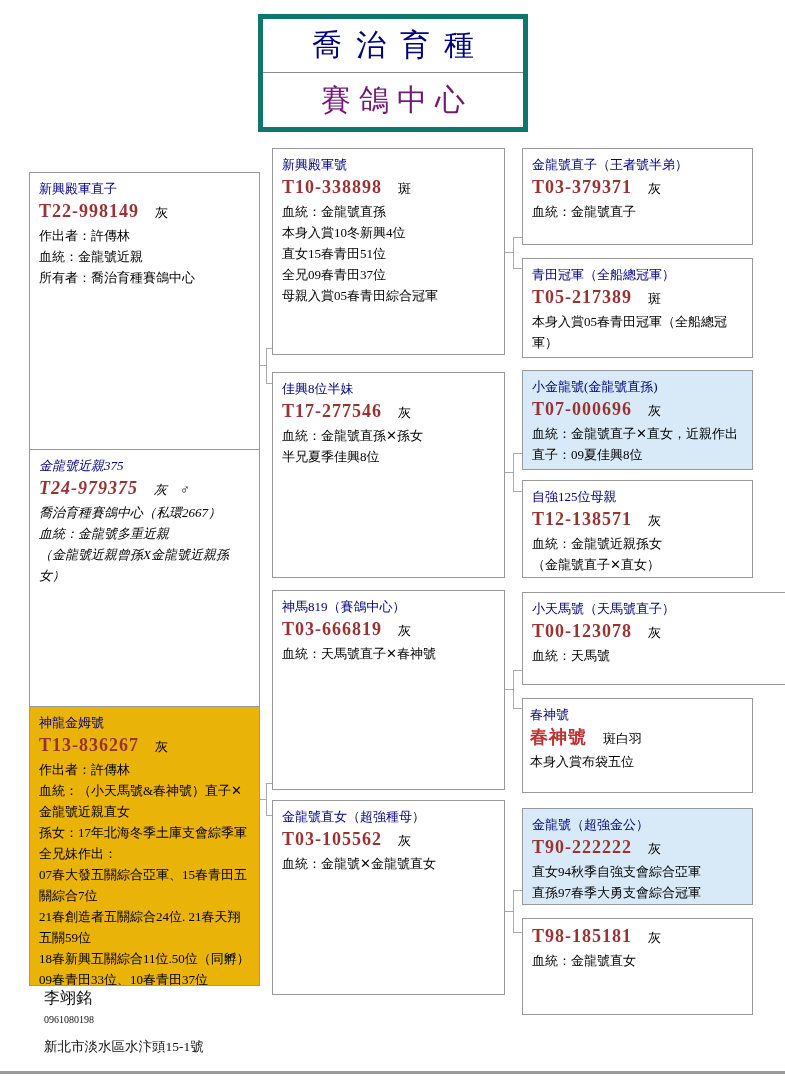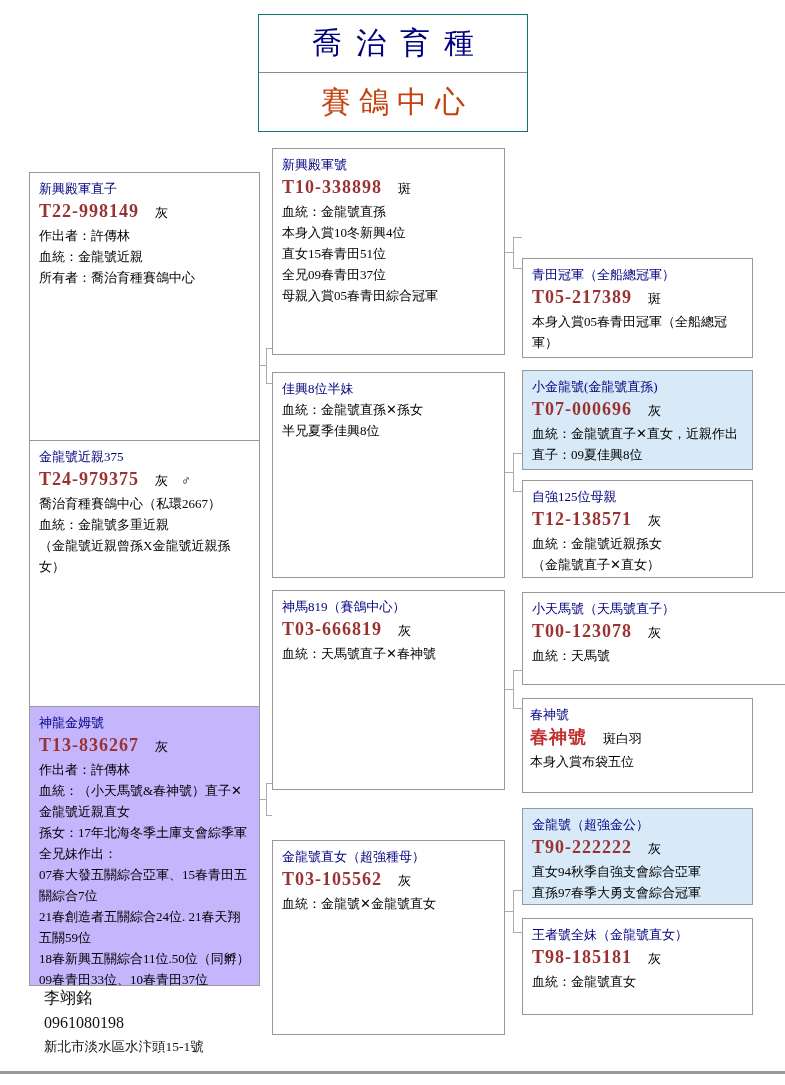--- a/index.html
+++ b/index.html
@@ -1,41 +1,41 @@
 <!DOCTYPE html>
 <html><head>
 <meta charset="utf-8">
 <style>
   html,body{margin:0;padding:0;background:#fff;}
   .page{position:relative;width:785px;height:1085px;background:#ffffff;
         font-family:"Liberation Serif","DejaVu Serif",serif;color:#000;}
   
   .titlebox{position:absolute;left:258px;top:14px;width:270px;height:118px;
-            border:1px solid #0f766e;box-sizing:border-box;background:#fff;}
+            border:5px solid #0f766e;box-sizing:border-box;background:#fff;}
   .tb-cell{height:50%;display:flex;align-items:center;justify-content:center;
            font-size:30px;letter-spacing:14px;padding-left:14px;box-sizing:border-box;}
   .tb-top{border-bottom:1px solid #8a8a8a;color:#000080;}
-  .tb-bottom{color:#c2410c;letter-spacing:8px;padding-left:8px;}
+  .tb-bottom{color:#701a75;letter-spacing:8px;padding-left:8px;}
   
   .pbox{position:absolute;border:1px solid #999;background:#fff;box-sizing:border-box;
         padding:5px 8px 0 9px;overflow:hidden;font-size:13px;line-height:21px;}
-  .pbox.pink{background:#c4b5fd;}
+  .pbox.pink{background:#eab308;}
   .pbox.blue{background:#D8EAF8;}
   .btitle{color:#000080;}
   .ringrow{line-height:24px;white-space:nowrap;}
   .ring{font-weight:bold;font-size:18px;color:#993333;letter-spacing:1px;}
   .ring.bright{color:#C03030;}
   .suffix{margin-left:16px;font-size:13px;color:#000;}
   .blines{white-space:pre-line;}
   
   .conn{position:absolute;background:#aaa;}
   
   .f-line{position:absolute;left:44px;font-size:14px;color:#111;}
   .f-name{top:988px;font-size:16px;}
-  .f-phone{top:1014px;font-size:16px;text-align:center;}
+  .f-phone{top:1014px;font-size:10px;text-align:center;}
   .f-addr{top:1038px;font-size:13.5px;}
   .bottom-rule{position:absolute;left:0;top:1071px;width:785px;height:3px;background:#9a9a9a;}
 </style>
 </head>
 <body>
 
 <div class="page">
 
   <div class="titlebox">
     <div class="tb-cell tb-top">喬治育種</div>
@@ -43,21 +43,21 @@
   </div>
 
   <div class="pbox" style="left:29px;top:172px;width:231px;height:278px;">
     <div class="btitle">新興殿軍直子</div>
     <div class="ringrow"><span class="ring">T22-998149</span><span class="suffix">灰</span></div>
     <div class="blines">作出者：許傳林
 血統：金龍號近親
 所有者：喬治育種賽鴿中心</div>
   </div>
 
-  <div class="pbox" style="left:29px;top:440px;width:231px;height:328px;">
+  <div class="pbox" style="left:29px;top:449px;width:231px;height:328px;font-style:italic;">
     <div class="btitle">金龍號近親375</div>
     <div class="ringrow"><span class="ring">T24-979375</span><span class="suffix">灰　♂</span></div>
     <div class="blines">喬治育種賽鴿中心（私環2667）
 血統：金龍號多重近親
 （金龍號近親曾孫X金龍號近親孫女）</div>
   </div>
 
   <div class="pbox pink" style="left:29px;top:706px;width:231px;height:280px;">
     <div class="btitle">神龍金姆號</div>
     <div class="ringrow"><span class="ring">T13-836267</span><span class="suffix">灰</span></div>
@@ -77,36 +77,42 @@
     <div class="ringrow"><span class="ring">T10-338898</span><span class="suffix">斑</span></div>
     <div class="blines">血統：金龍號直孫
 本身入賞10冬新興4位
 直女15春青田51位
 全兄09春青田37位
 母親入賞05春青田綜合冠軍</div>
   </div>
 
   <div class="pbox" style="left:272px;top:372px;width:233px;height:206px;">
     <div class="btitle">佳興8位半妹</div>
+    <div class="ringrow"><span class="ring">T17-277546</span><span class="suffix">灰</span></div>
     <div class="blines">血統：金龍號直孫✕孫女
 半兄夏季佳興8位</div>
   </div>
 
   <div class="pbox" style="left:272px;top:590px;width:233px;height:200px;">
     <div class="btitle">神馬819（賽鴿中心）</div>
     <div class="ringrow"><span class="ring">T03-666819</span><span class="suffix">灰</span></div>
     <div class="blines">血統：天馬號直子✕春神號</div>
   </div>
 
-  <div class="pbox" style="left:272px;top:800px;width:233px;height:195px;margin-top:40px;">
+  <div class="pbox" style="left:272px;top:800px;width:233px;height:195px;">
     <div class="btitle">金龍號直女（超強種母）</div>
     <div class="ringrow"><span class="ring">T03-105562</span><span class="suffix">灰</span></div>
     <div class="blines">血統：金龍號✕金龍號直女</div>
   </div>
 
+  <div class="pbox" style="left:522px;top:148px;width:231px;height:97px;">
+    <div class="btitle">金龍號直子（王者號半弟）</div>
+    <div class="ringrow"><span class="ring">T03-379371</span><span class="suffix">灰</span></div>
+    <div class="blines">血統：金龍號直子</div>
+  </div>
 
   <div class="pbox" style="left:522px;top:258px;width:231px;height:100px;">
     <div class="btitle">青田冠軍（全船總冠軍）</div>
     <div class="ringrow"><span class="ring">T05-217389</span><span class="suffix">斑</span></div>
     <div class="blines">本身入賞05春青田冠軍（全船總冠軍）</div>
   </div>
 
   <div class="pbox blue" style="left:522px;top:370px;width:231px;height:100px;">
     <div class="btitle">小金龍號(金龍號直孫)</div>
     <div class="ringrow"><span class="ring">T07-000696</span><span class="suffix">灰</span></div>
@@ -137,21 +143,20 @@
 
   <div class="pbox blue" style="left:522px;top:808px;width:231px;height:97px;">
     <div class="btitle">金龍號（超強金公）</div>
     <div class="ringrow"><span class="ring">T90-222222</span><span class="suffix">灰</span></div>
     <div class="blines">直女94秋季自強支會綜合亞軍
 直孫97春季大勇支會綜合冠軍
 孫女97秋季自強支會綜合冠軍</div>
   </div>
 
   <div class="pbox" style="left:522px;top:918px;width:231px;height:97px;">
-    <div class="btitle">王者號全妹（金龍號直女）</div>
     <div class="ringrow"><span class="ring">T98-185181</span><span class="suffix">灰</span></div>
     <div class="blines">血統：金龍號直女</div>
   </div>
 
   <div class="conn" style="left:266px;top:348px;width:1px;height:36px;"></div>
   <div class="conn" style="left:260px;top:365px;width:6px;height:1px;"></div>
   <div class="conn" style="left:266px;top:348px;width:6px;height:1px;"></div>
   <div class="conn" style="left:266px;top:383px;width:6px;height:1px;"></div>
 
   <div class="conn" style="left:266px;top:783px;width:1px;height:33px;"></div>

